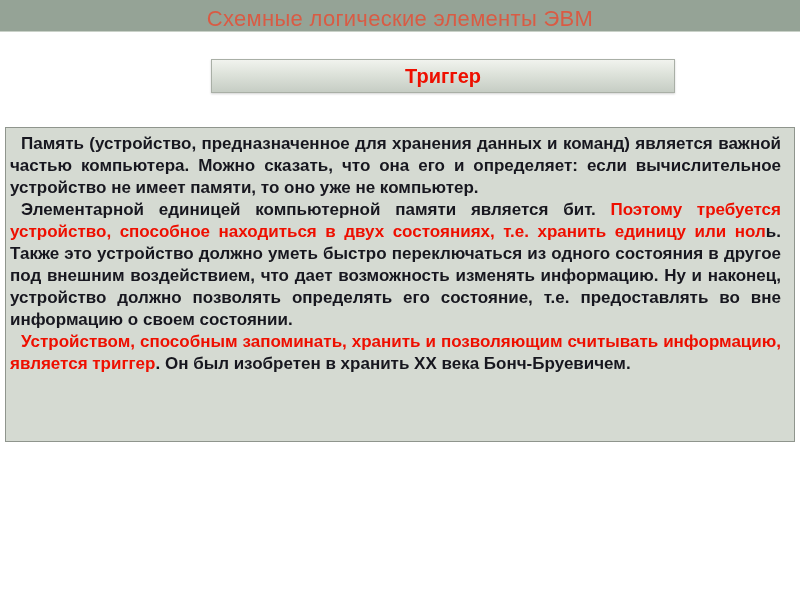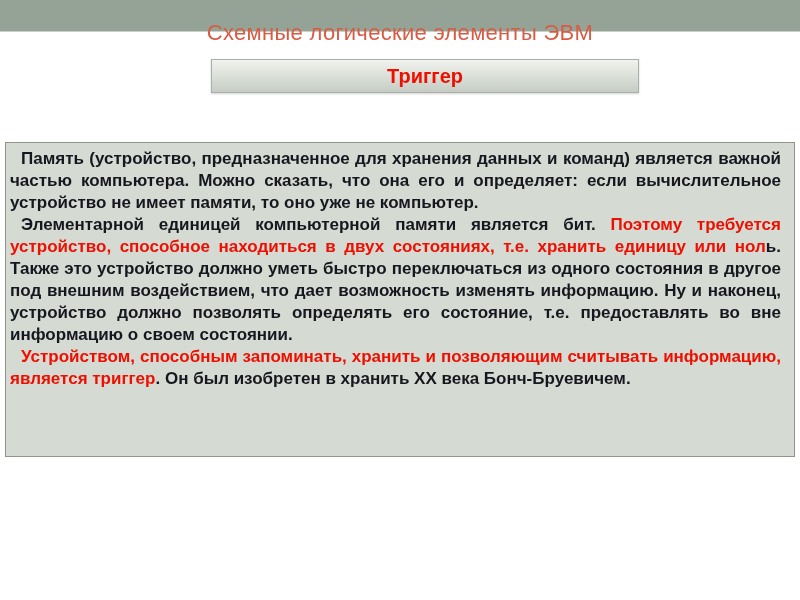--- a/index.html
+++ b/index.html
@@ -12,46 +12,46 @@
   }
   .slide { position: absolute; inset: 0; }
 
   .topbar {
     position: absolute; left: 0; top: 0;
     width: 800px; height: 31px;
     background: var(--header-bg, #95a396);
     border-bottom: 1px solid #c9d1c8;
   }
   .topbar .title {
-    margin: 18px;
+    margin: 4px;
     text-align: center;
     font-size: 22px;
     font-weight: 400;
     line-height: 30px;
     letter-spacing: 0.3px;
     color: var(--header-text, #d95b44);
   }
 
   .subtitle-box {
     position: absolute; left: 211px; top: 59px;
-    width: 428px; height: 34px;
+    width: 464px; height: 34px;
     box-sizing: border-box;
     border: 1px solid #a9afa6;
     background: linear-gradient(to bottom, #f1f3ee 0%, #dde2da 45%, #c6cdc4 100%);
     box-shadow: 0 1px 2px rgba(0,0,0,0.18);
     display: flex; align-items: center; justify-content: center;
   }
   .subtitle-box .subtitle-label {
     font-size: 20px;
     font-weight: 700;
     color: var(--accent-red, #ee0f00);
   }
 
   .body-box {
-    position: absolute; left: 5px; top: 142px;
+    position: absolute; left: 5px; top: 127px;
     width: 790px; height: 315px;
     box-sizing: border-box;
     background: var(--body-bg, #d5dad2);
     border: 1px solid #8f958d;
     padding: 5px 13px 4px 4px;
     font-size: 17px;
     font-weight: 700;
     line-height: 22px;
     color: var(--body-text, #17171f);
     text-align: justify;

